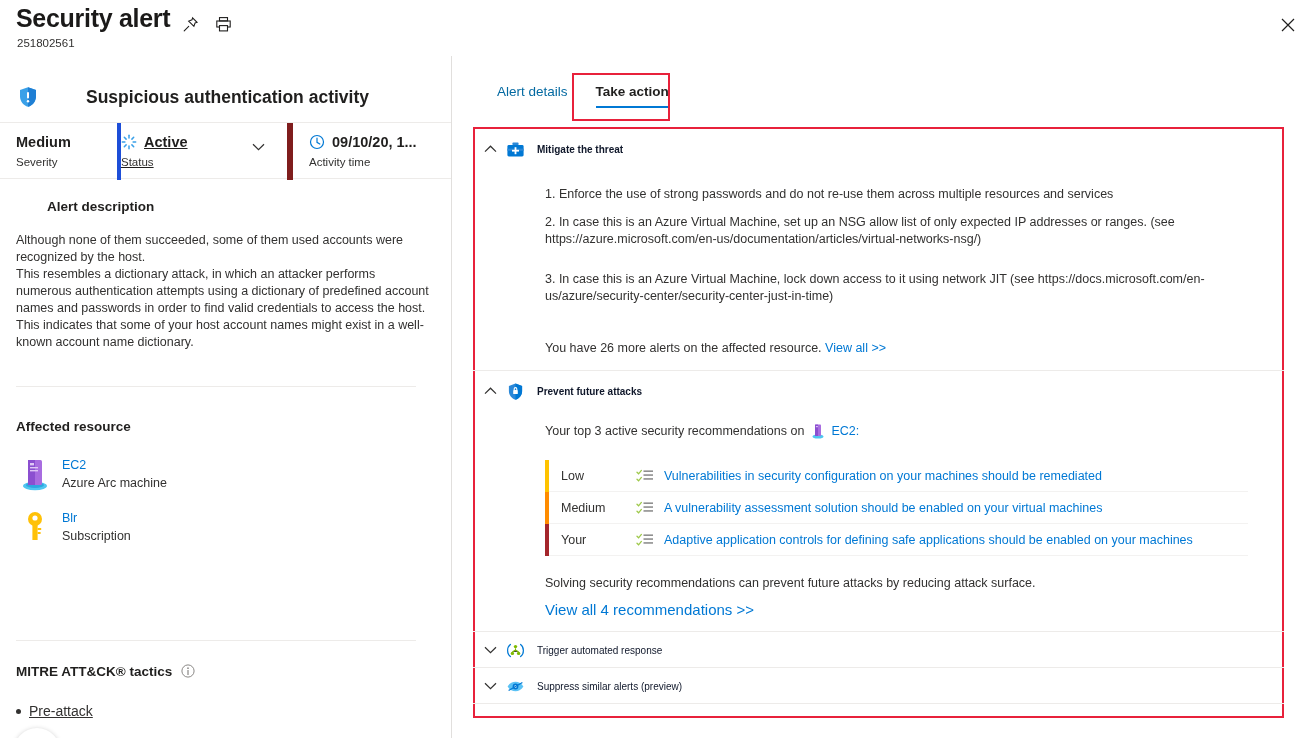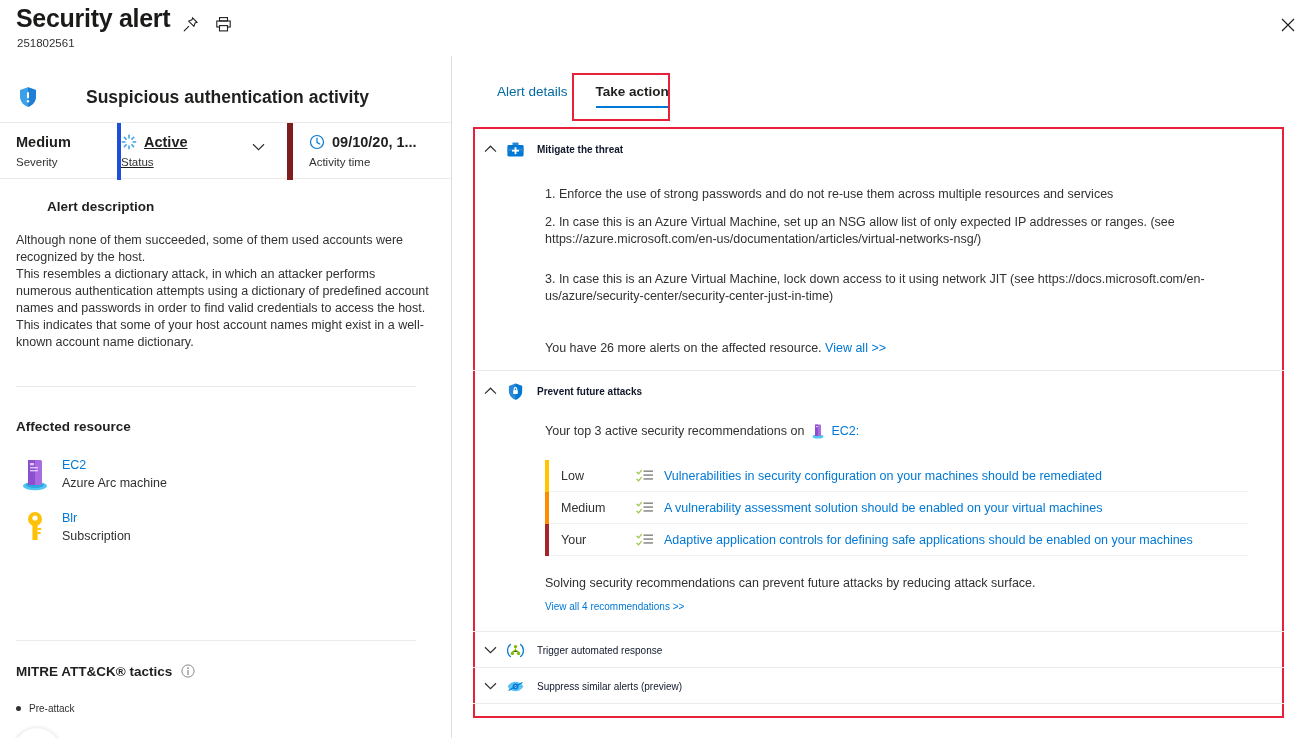--- a/index.html
+++ b/index.html
@@ -75,22 +75,22 @@
   .res-item { position:absolute; left:18px; display:flex; align-items:flex-start; }
   .res-item .ri { width:34px; height:38px; flex:none; margin-right:10px; }
   .res-link { font-size:12.5px; color:#0078d4; cursor:pointer; line-height:15px; }
   .res-type { font-size:12.5px; color:#323130; line-height:17px; margin-top:1px; }
   #res-1 { top:399px; }
   #res-2 { top:452px; }
 
   #mitre-head { position:absolute; left:16px; top:608px; display:flex;
                 align-items:flex-start; }
   #mitre-info { margin-left:9px; cursor:pointer; }
-  #tactic-item { position:absolute; left:16px; top:647px; font-size:10px;
-                 color:#323130; display:flex; align-items:center; }
+  #tactic-item { position:absolute; left:16px; top:647px; font-size:14px;
+                 color:#323130; display:flex; align-items:center;text-decoration:underline; }
   .bullet { width:5px; height:5px; border-radius:50%; background:#323130;
             margin-right:8px; flex:none; }
 
   #kill-chain { position:absolute; left:12px; top:668px; width:420px; height:60px; }
   .kc-badge { position:absolute; left:14px; top:672px; width:46px; height:46px;
               border-radius:50%; background:#fff;
               box-shadow:0 1px 5px rgba(0,0,0,0.22); display:flex;
               align-items:center; justify-content:center; cursor:pointer; }
 
   
@@ -131,21 +131,21 @@
   #recs { position:absolute; left:545px; top:460px; width:703px; }
   .rec { display:flex; align-items:center; height:32px;
          border-bottom:1px solid #f3f2f1; cursor:pointer; }
   .rec-sev-bar { width:4px; height:32px; flex:none; margin-right:12px; }
   .rec-sev-lbl { width:75px; font-size:12.5px; color:#323130; flex:none; }
   .rec-ico { width:18px; height:16px; flex:none; margin-right:10px; }
   .rec-name { font-size:12.5px; color:#0078d4; }
 
   #solve-line { position:absolute; left:545px; top:576px; font-size:12.5px;
                 color:#323130; }
-  #viewall-recs { position:absolute; left:545px; top:601px; font-size:10px;
+  #viewall-recs { position:absolute; left:545px; top:601px; font-size:15px;
                   color:#0078d4; cursor:pointer; }
 </style>
 </head>
 <body>
 
 <div id="page">
 
   <div class="hdr">
     <div class="hdr-title">Security alert</div>
     <div class="hdr-sub">251802561</div>

